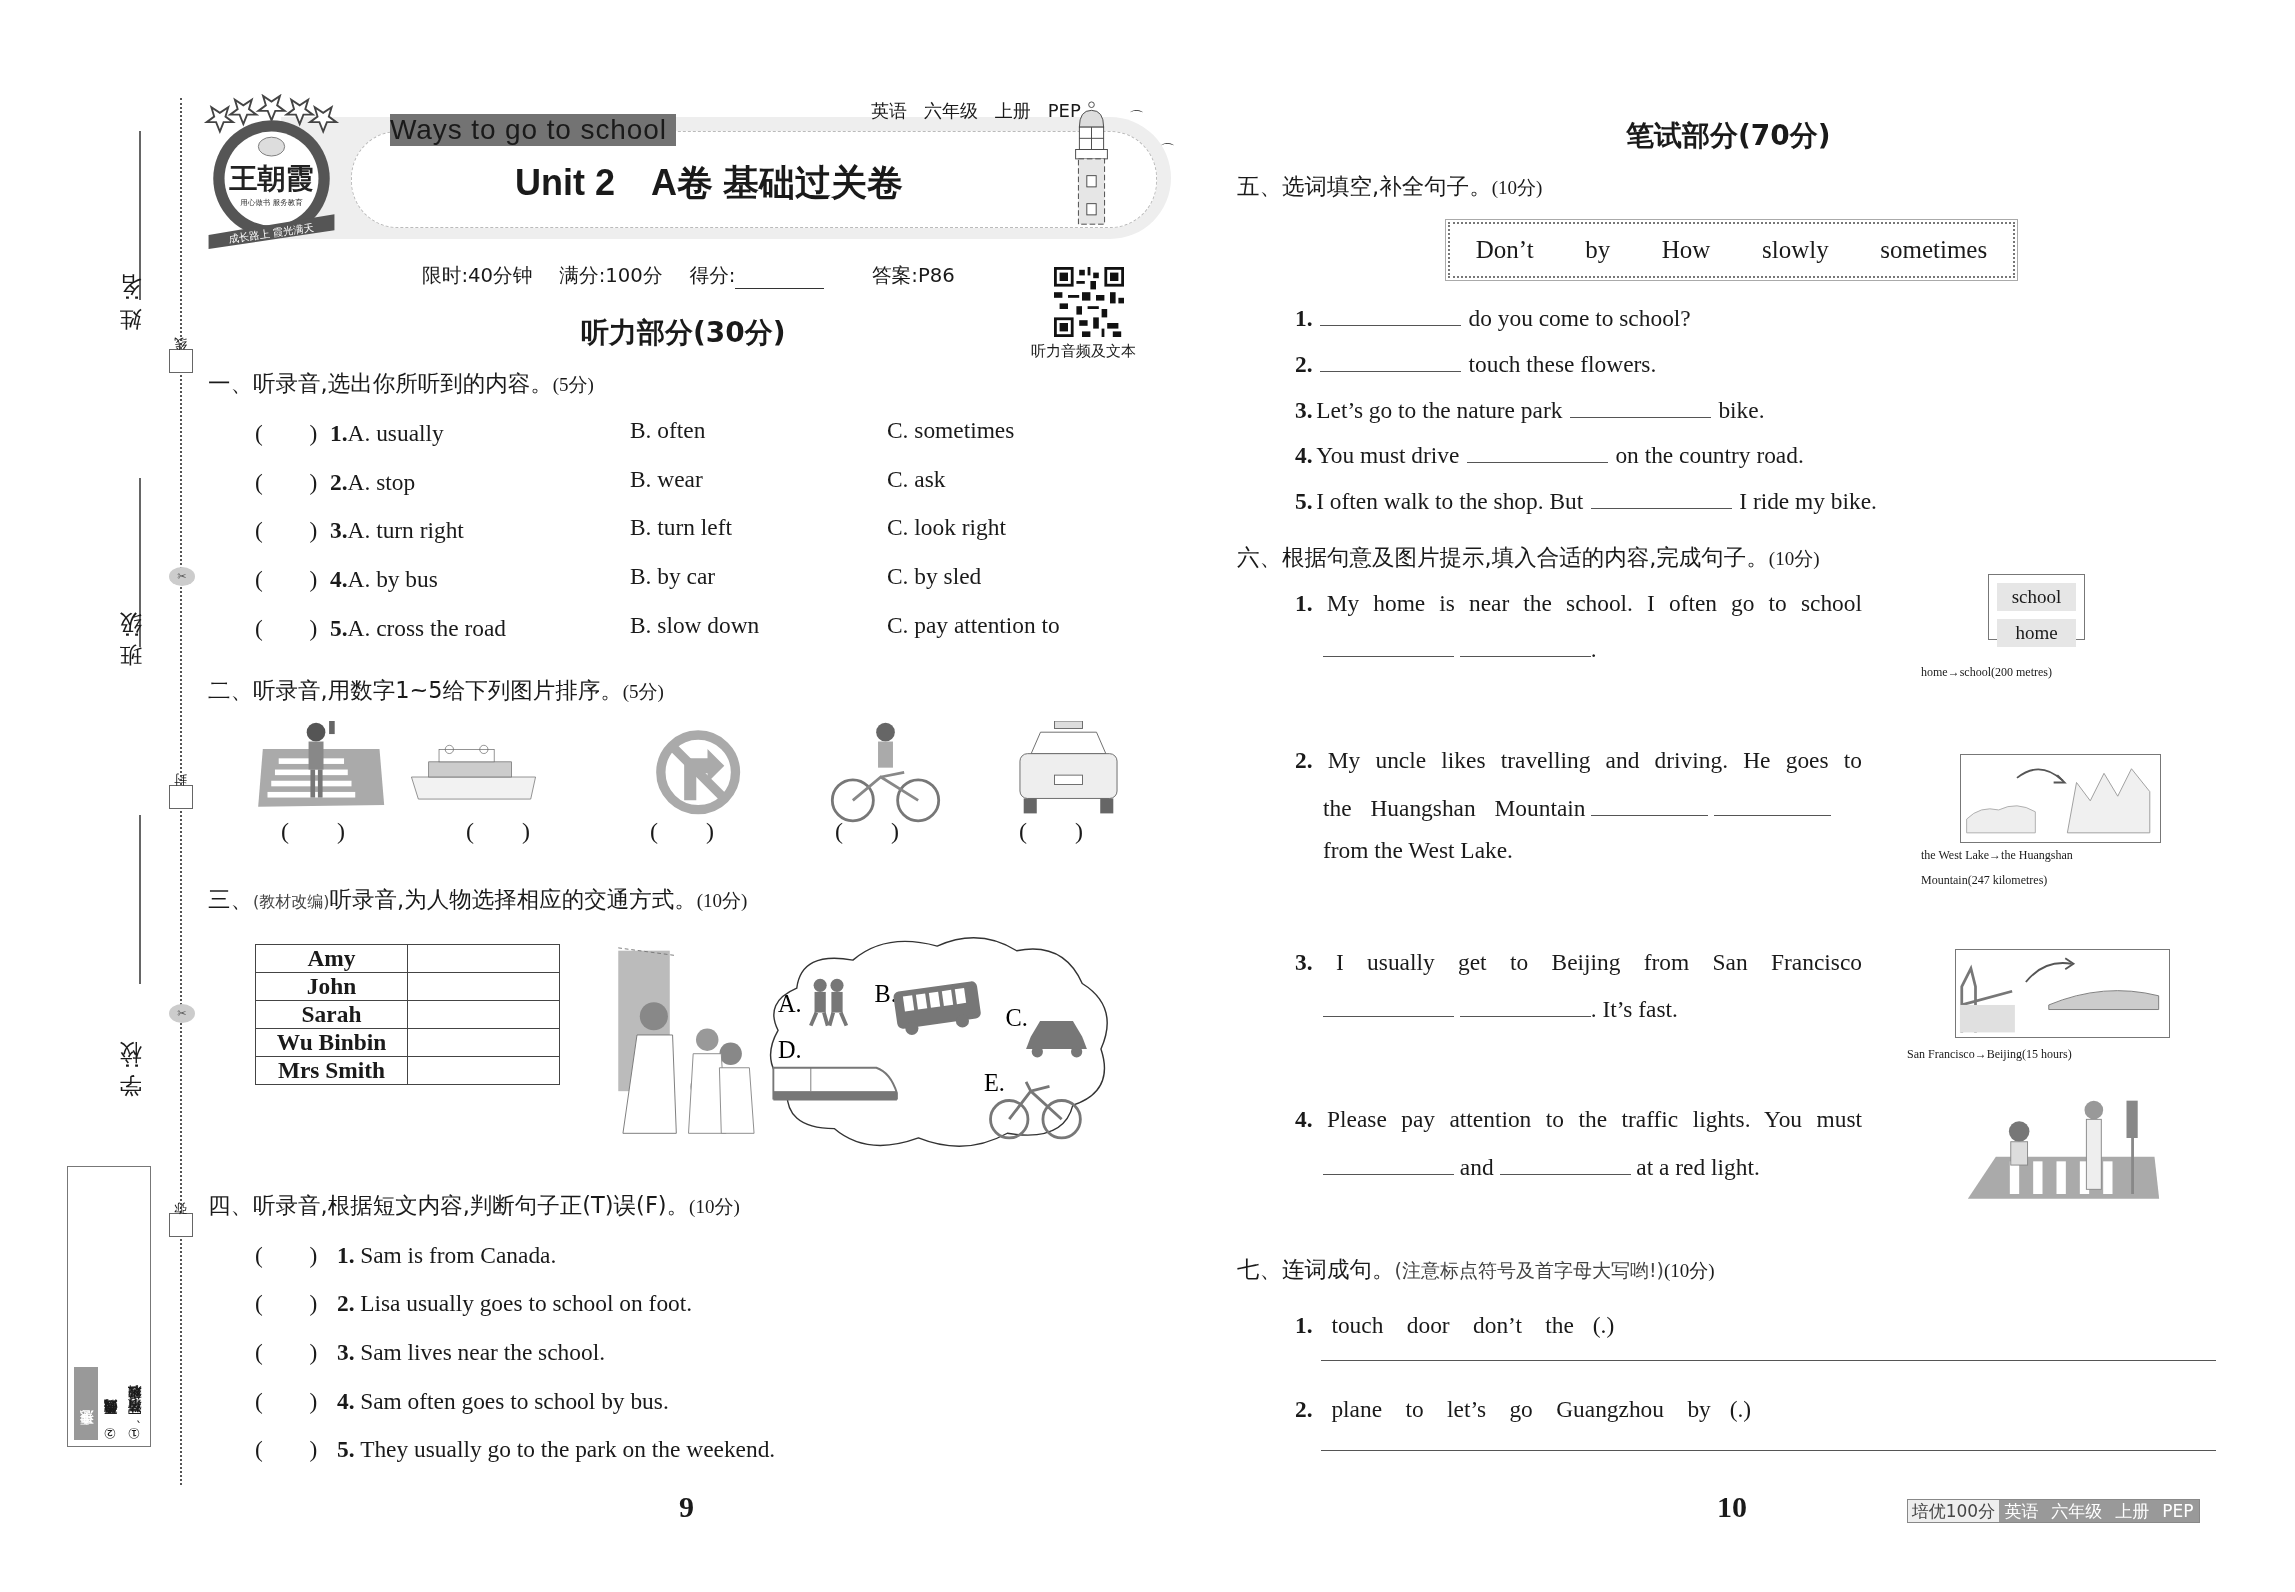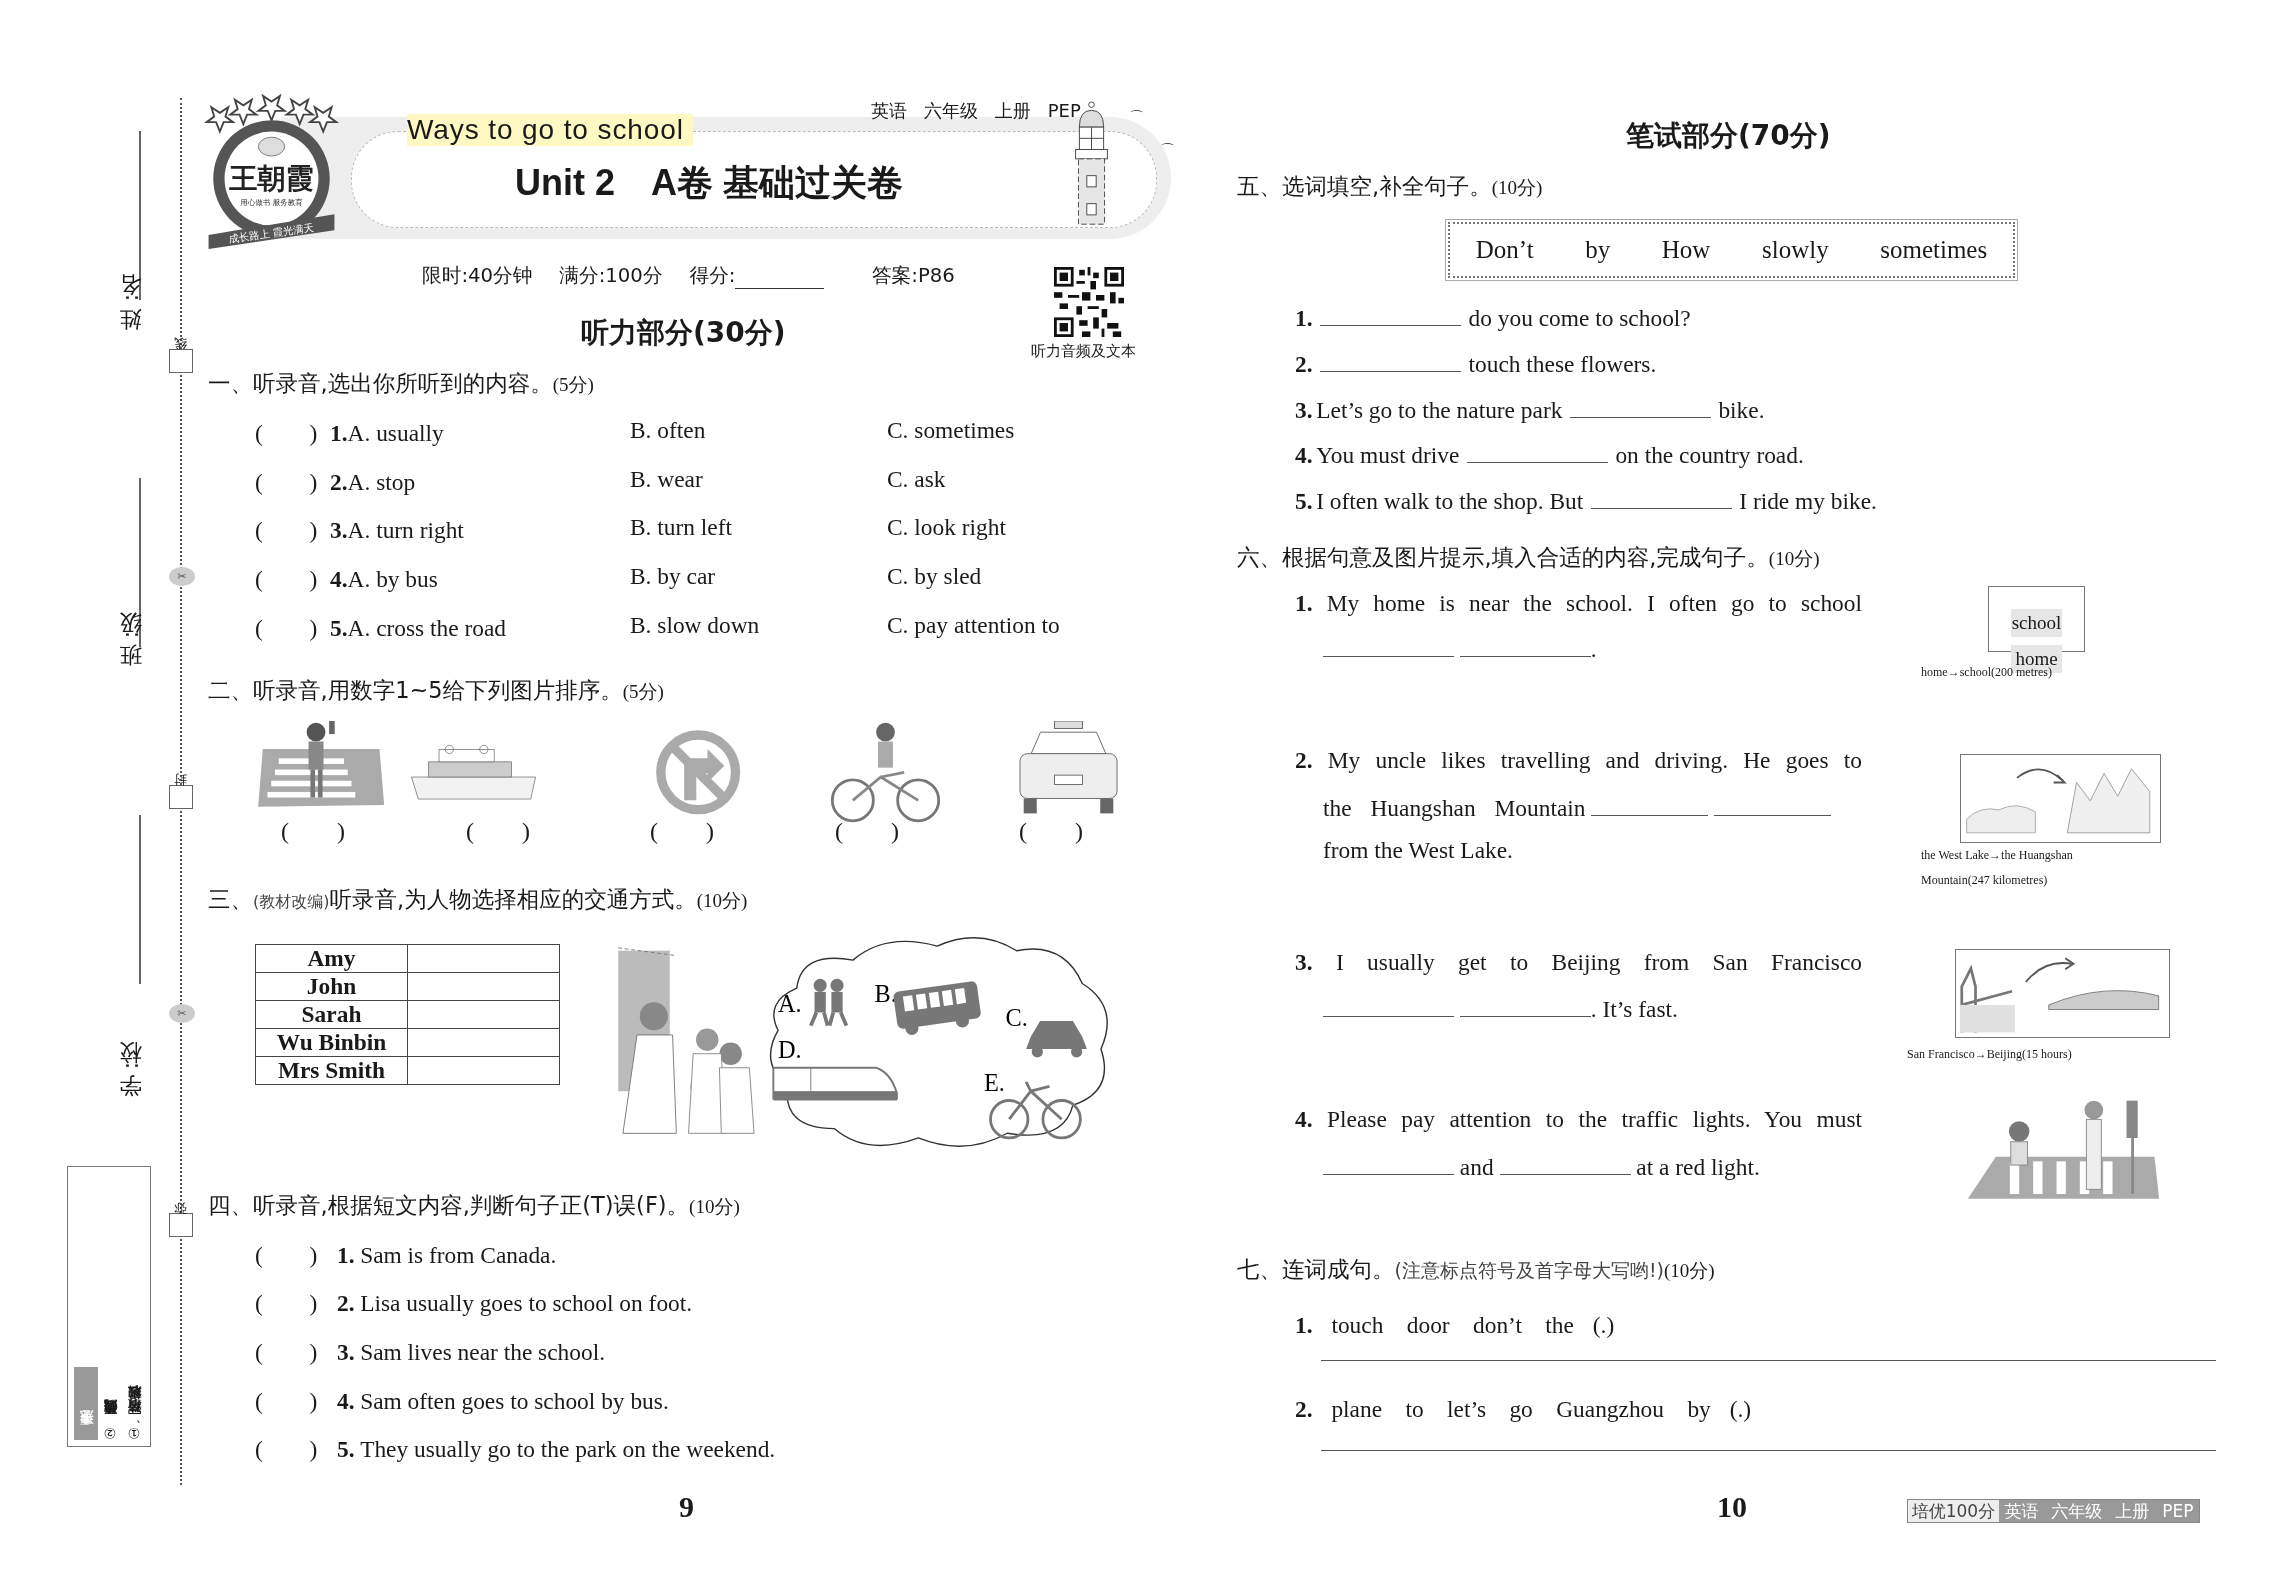--- a/index.html
+++ b/index.html
@@ -16,21 +16,21 @@
   .margin-tag { position: absolute; left: 169px; width: 24px; height: 24px; border: 0.9px solid #666; background: #fff; font-size: 13px; text-align: center; line-height: 22.5px; writing-mode: vertical-rl; transform: rotate(180deg); }
   .margin-cut { position: absolute; left: 169px; width: 26px; height: 19px; border-radius: 50%; background: #ccc; font-size: 11.2px; line-height: 19px; text-align: center; color: #555; }
   .notice { position: absolute; left: 67px; top: 1166px; width: 84px; height: 281px; border: 1.9px solid #777; display: flex; flex-direction: row-reverse; justify-content: flex-start; padding: 5.6px 3.7px; }
   .notice-col { writing-mode: vertical-rl; transform: rotate(180deg); font-size: 14px; line-height: 24px; }
   .notice-title { background: #999; color: #fff; padding: 3.7px 0; margin-top: auto; }
 
   
   .logo { position: absolute; left: 201px; top: 94px; width: 141px; height: 155px; }
   .banner { position: absolute; left: 281px; top: 117px; width: 890px; height: 122px; background: #eeeeee; border-radius: 0 66px 66px 0; }
   .banner-inner { position: absolute; left: 351px; top: 131px; width: 806px; height: 97px; background: #fff; border: 1.9px dashed #bbb; border-radius: 47px; }
-  .subtitle { position: absolute; left: 407px; top: 114px; font-size: 28px; background: #fef9c3; padding-right: 9.4px; font-family: "Liberation Sans", sans-serif; letter-spacing: 0.9px; }
+  .subtitle { position: absolute; left: 390px; top: 114px; font-size: 28px; background: #737373; padding-right: 9.4px; font-family: "Liberation Sans", sans-serif; letter-spacing: 0.9px; }
   .title { position: absolute; left: 515px; top: 159px; font-size: 36px; font-weight: bold; font-family: "Liberation Sans", "DejaVu Sans", sans-serif; }
   .series { position: absolute; left: 871px; top: 99px; font-size: 18px; font-family: "DejaVu Sans", sans-serif; word-spacing: 11.2px; }
   .lighthouse { position: absolute; left: 1068px; top: 101px; width: 47px; height: 126px; }
 
   .meta { position: absolute; left: 422px; top: 262px; font-size: 19.7px; }
   .meta span { margin-right: 20.6px; }
   .blank-meta { display: inline-block; width: 89px; border-bottom: 0.9px solid #333; vertical-align: bottom; }
   .qr { position: absolute; left: 1054px; top: 267px; width: 70px; height: 70px; }
   .qr-caption { position: absolute; left: 1031px; top: 342px; font-size: 15px; }
 
@@ -353,21 +353,21 @@
 
 <div class="sec-title" style="left:1237px;top:542px;">
   <span>六、根据句意及图片提示,填入合适的内容,完成句子。</span><small>(10分)</small>
 </div>
 
 <div class="justify-line" style="left:1295px;top:590px;width:567px;"><span class="num">1.</span> <span>My home is near the school. I often go to school</span></div>
 <div class="row" style="left:1323px;top:633px;">
   <span class="blank b140"></span>
   <span class="blank b140"></span><span>.</span>
 </div>
-<div class="fig" style="left:1988px;top:586px;width:97px;height:66px;padding:22px;">
+<div class="fig" style="left:1988px;top:574px;width:97px;height:66px;padding:8px;">
   <div style="background:#e6e6e6;font-size:19px;text-align:center;height:28px;line-height:28px;margin-bottom:7.5px;">school</div>
   <div style="background:#e6e6e6;font-size:19px;text-align:center;height:28px;line-height:28px;">home</div>
 </div>
 <div class="fig-cap" style="left:1921px;top:665px;">home→school(200 metres)</div>
 
 <div class="justify-line" style="left:1295px;top:747px;width:567px;"><span class="num">2.</span> <span>My uncle likes travelling and driving. He goes to</span></div>
 <div class="row" style="left:1323px;top:792px;">
   <span style="word-spacing:13px;">the Huangshan Mountain</span>
   <span class="blank b125"></span>
   <span class="blank b125"></span>

